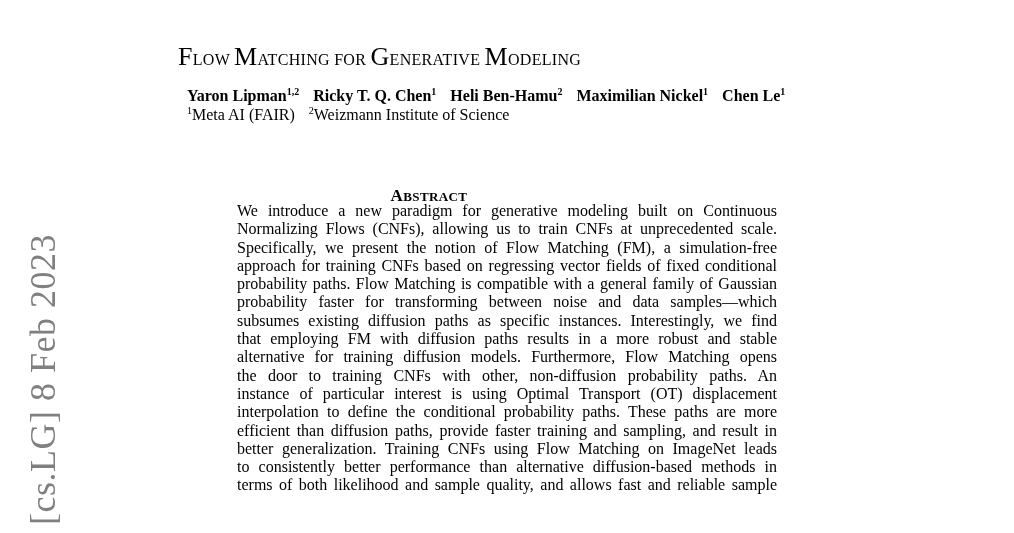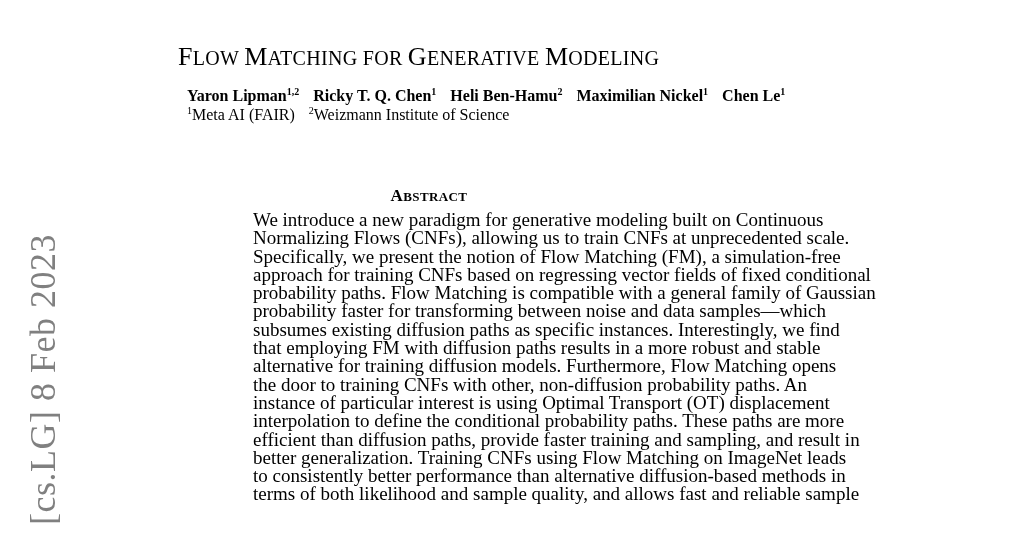--- a/index.html
+++ b/index.html
@@ -19,21 +19,21 @@
       position: absolute;
       left: 178px;
       top: 24px;
       font-size: 26px;
       line-height: 32px;
       letter-spacing: 0.3px;
       white-space: nowrap;
       font-weight: normal;
     }
     .title .cap { font-size: 26px; }
-    .title .sc { font-size: 20px; }
+    .title .sc { font-size: 16px; }
 
     .authors {
       position: absolute;
       left: 187px;
       top: 86px;
       font-size: 16px;
       line-height: 20px;
       font-weight: bold;
       white-space: nowrap;
     }
@@ -70,25 +70,24 @@
       line-height: 22px;
       letter-spacing: 0.4px;
     }
     .abstract-heading .inner { position: relative; left: -2px; }
     .abstract-heading .cap { font-size: 17px; }
     .abstract-heading .sc { font-size: 13px; }
 
     .abstract-body {
       position: absolute;
       left: 237px;
-      top: 211px;
+      top: 202px;
       width: 540px;
-      font-size: 19px;
+      font-size: 16px;
       line-height: 18.3px;
-      margin-left: 16px;
     }
     .abstract-body .line {
       display: block;
       text-align: justify;
       text-align-last: justify;
       white-space: nowrap;
       height: 18.3px;
       overflow: visible;
     }
     .abstract-body .line.last {

